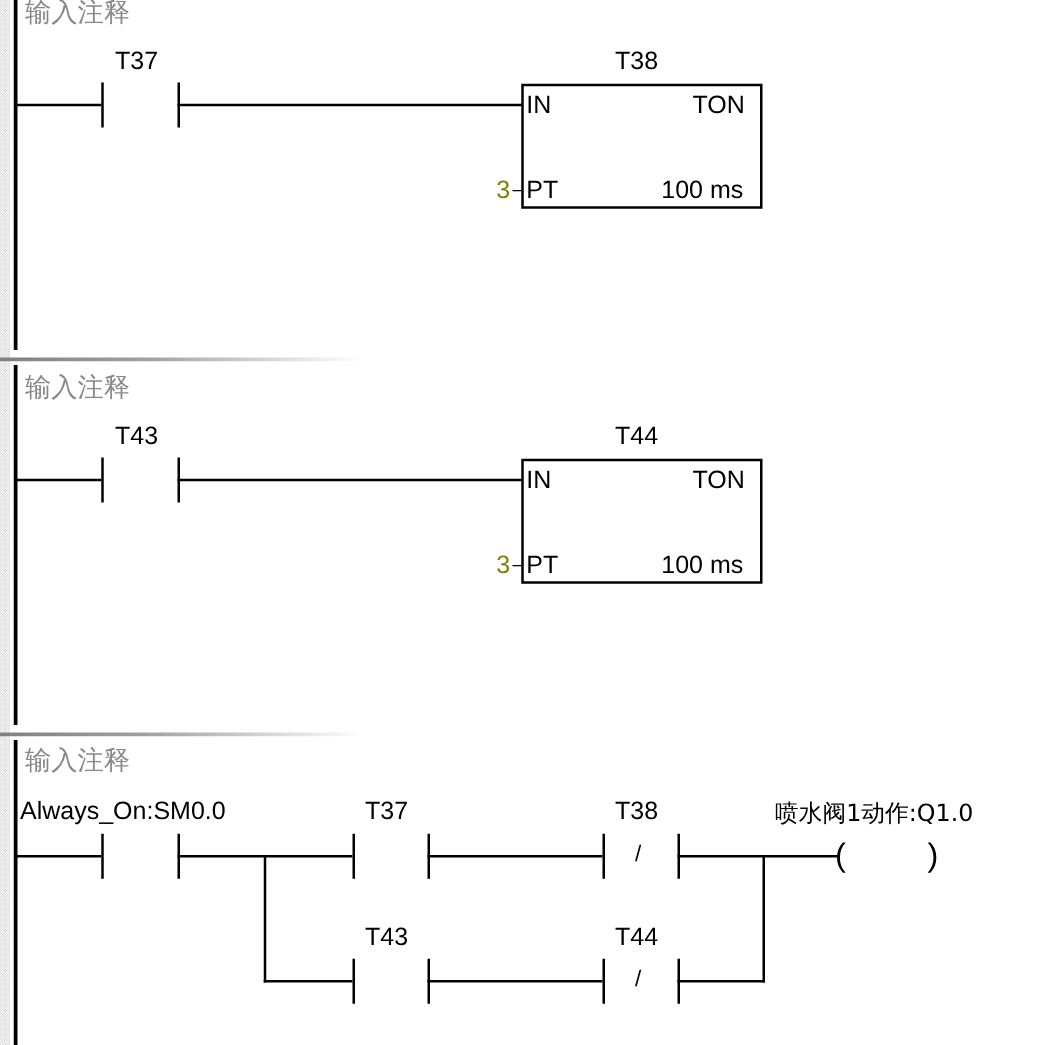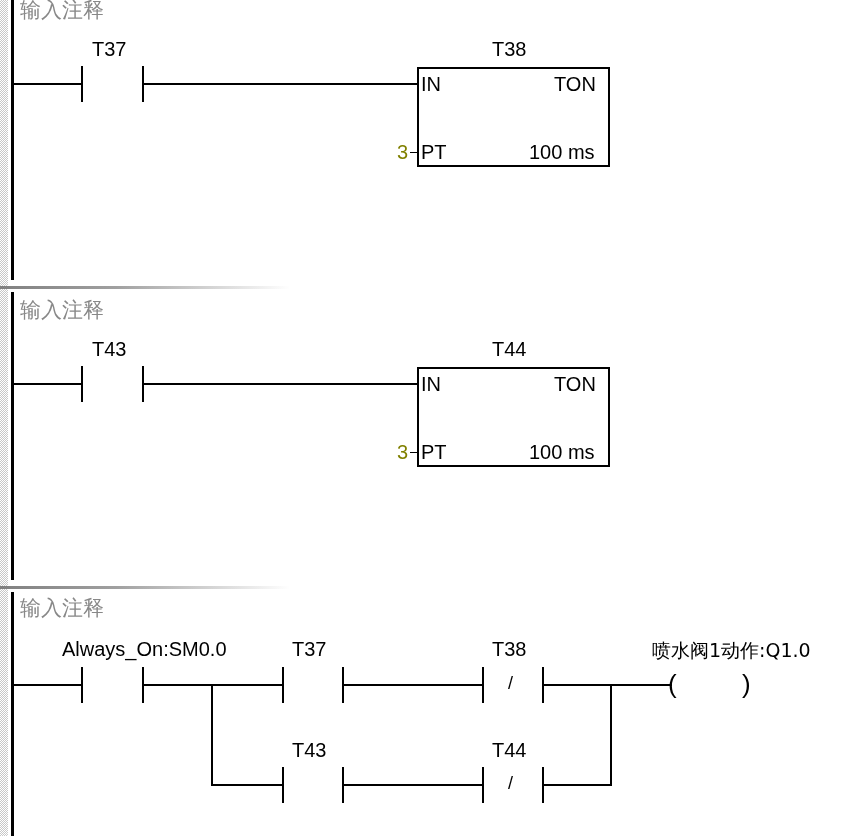--- a/index.html
+++ b/index.html
@@ -58,39 +58,39 @@
   <div class="const" style="left:397px;top:141px;">3</div>
   <div class="hl" style="left:410px;top:152px;width:8px;height:1px;"></div>
   <div class="pin" style="left:421px;top:141px;">PT</div>
   <div class="pin" style="left:529px;top:141px;">100 ms</div>
 </div>
 <div class="sep" style="top:586px;"></div>
 
 <div class="network" style="top:600px;height:236px;">
   <div class="rail" style="top:-8px;height:244px;"></div>
   <div class="comment" style="top:-6px;">输入注释</div>
-  <div class="lbl" style="left:16px;top:38px;margin-left:46px;">Always_On:SM0.0</div>
+  <div class="lbl" style="left:16px;top:38px;">Always_On:SM0.0</div>
   <div class="hl" style="left:13px;top:84px;width:68px;"></div>
   <div class="vl" style="left:81px;top:67px;height:36px;"></div>
   <div class="vl" style="left:142px;top:67px;height:36px;"></div>
   <div class="hl" style="left:142px;top:84px;width:140px;"></div>
   <div class="vl" style="left:211px;top:84px;height:102px;"></div>
 
   <div class="lbl" style="left:292px;top:38px;">T37</div>
   <div class="vl" style="left:282px;top:67px;height:36px;"></div>
   <div class="vl" style="left:342px;top:67px;height:36px;"></div>
   <div class="hl" style="left:342px;top:84px;width:140px;"></div>
   <div class="lbl" style="left:492px;top:38px;">T38</div>
   <div class="vl" style="left:482px;top:67px;height:36px;"></div>
   <div class="nc" style="left:508px;top:73px;">/</div>
   <div class="vl" style="left:542px;top:67px;height:36px;"></div>
   <div class="hl" style="left:542px;top:84px;width:130px;"></div>
   <div class="vl" style="left:610px;top:84px;height:102px;"></div>
 
-  <div class="lbl" style="left:620px;top:38px;font-family:'DejaVu Sans',sans-serif;font-size:19px;margin-left:32px;">喷水阀1动作:Q1.0</div>
+  <div class="lbl" style="left:620px;top:38px;font-family:'DejaVu Sans',sans-serif;font-size:19px;">喷水阀1动作:Q1.0</div>
   <div class="lbl" style="left:668px;top:69px;font-size:26px;">(</div>
   <div class="lbl" style="left:742px;top:69px;font-size:26px;">)</div>
 
   <div class="hl" style="left:211px;top:184px;width:71px;"></div>
   <div class="lbl" style="left:292px;top:139px;">T43</div>
   <div class="vl" style="left:282px;top:167px;height:36px;"></div>
   <div class="vl" style="left:342px;top:167px;height:36px;"></div>
   <div class="hl" style="left:342px;top:184px;width:140px;"></div>
   <div class="lbl" style="left:492px;top:139px;">T44</div>
   <div class="vl" style="left:482px;top:167px;height:36px;"></div>

